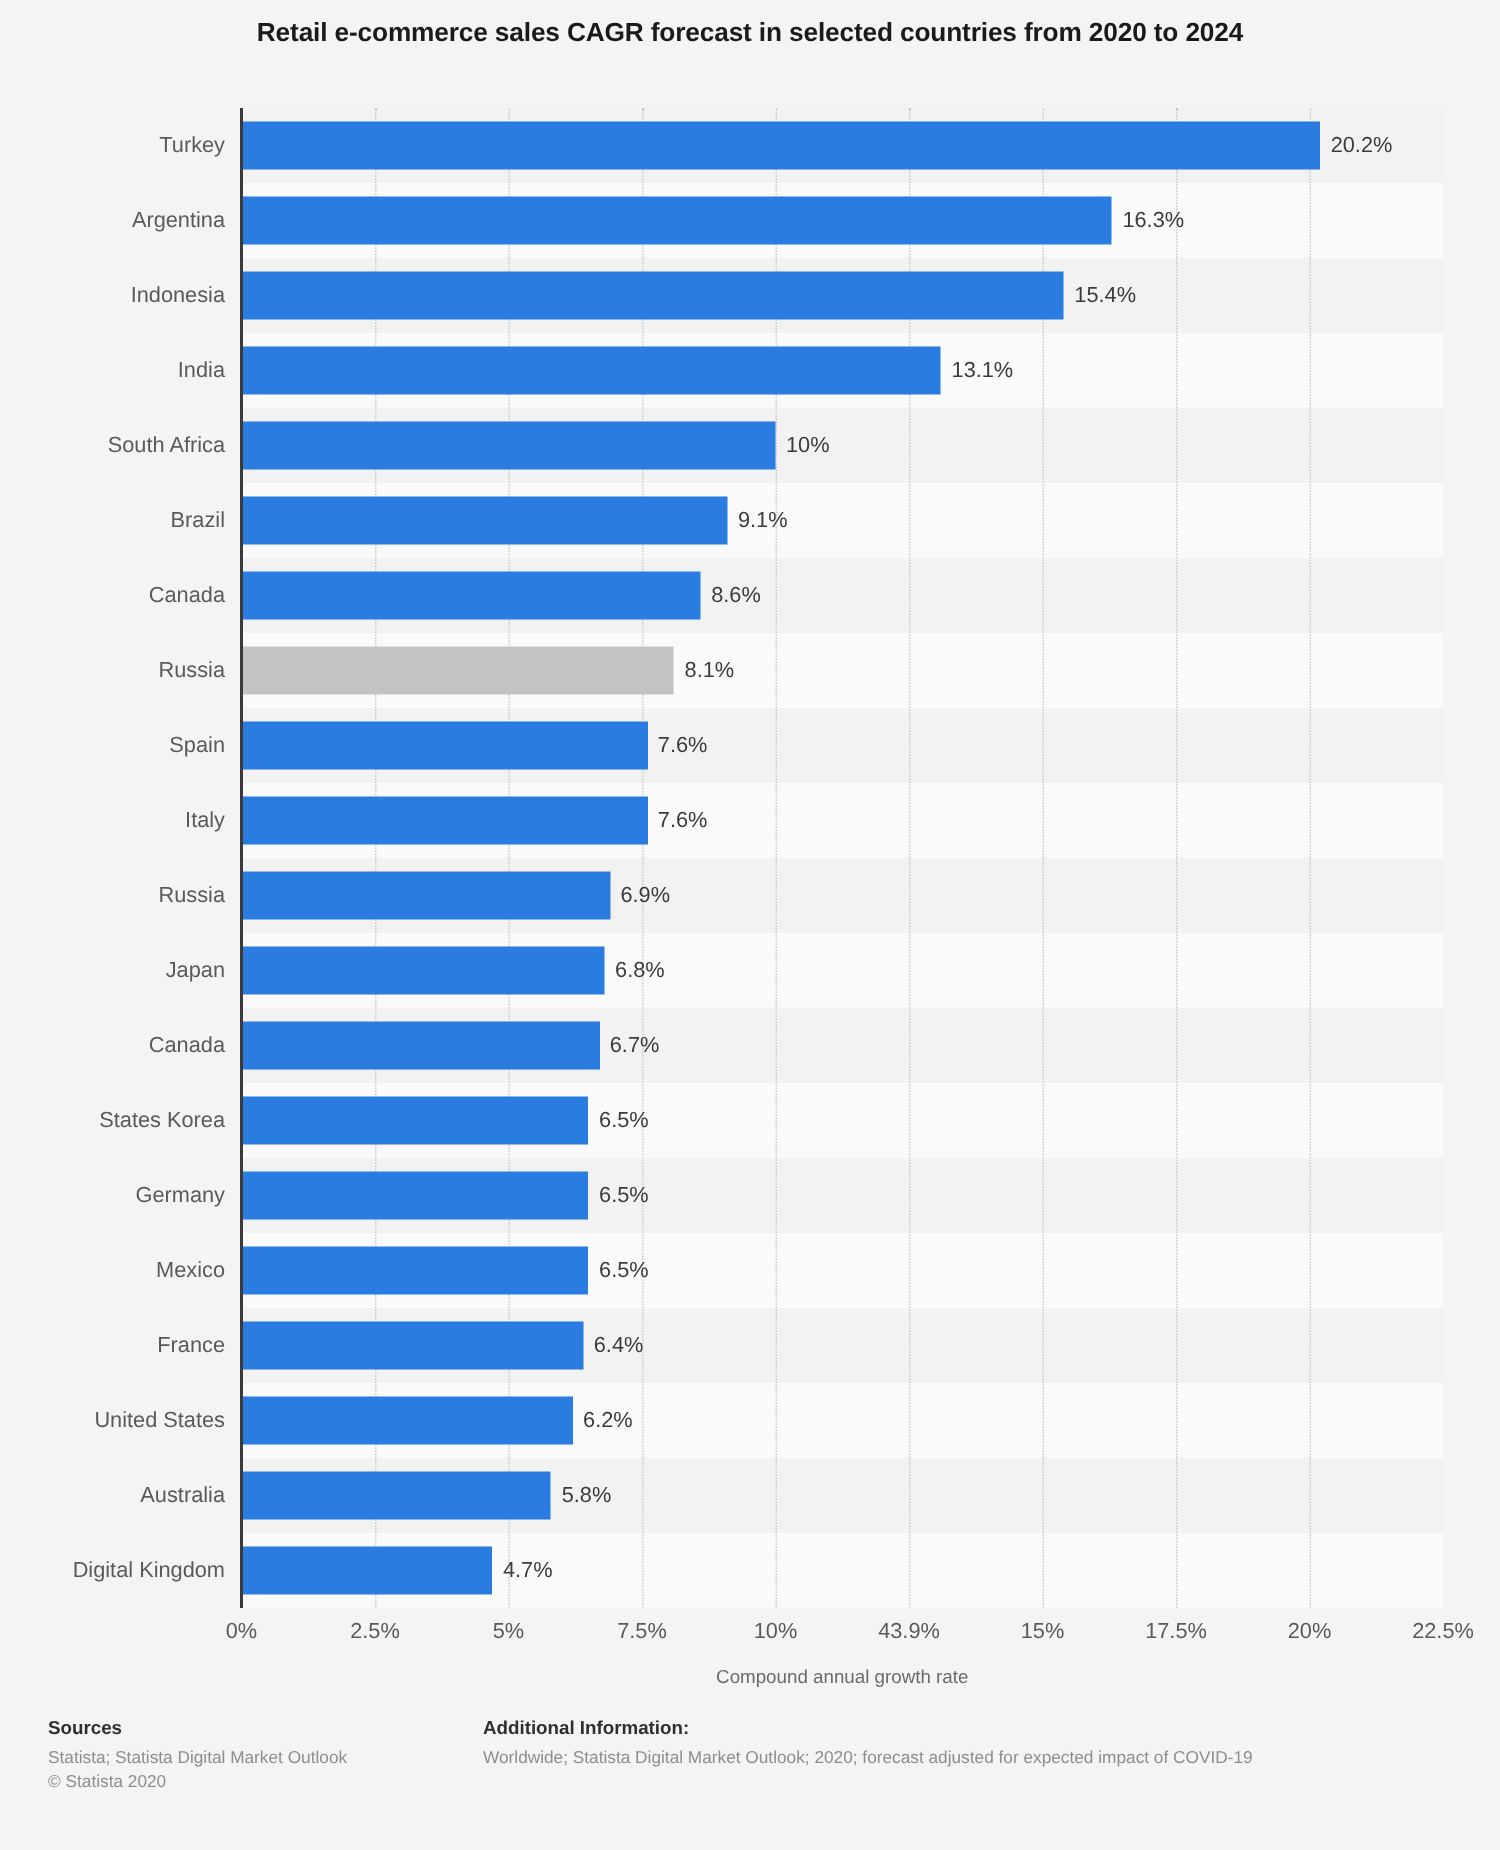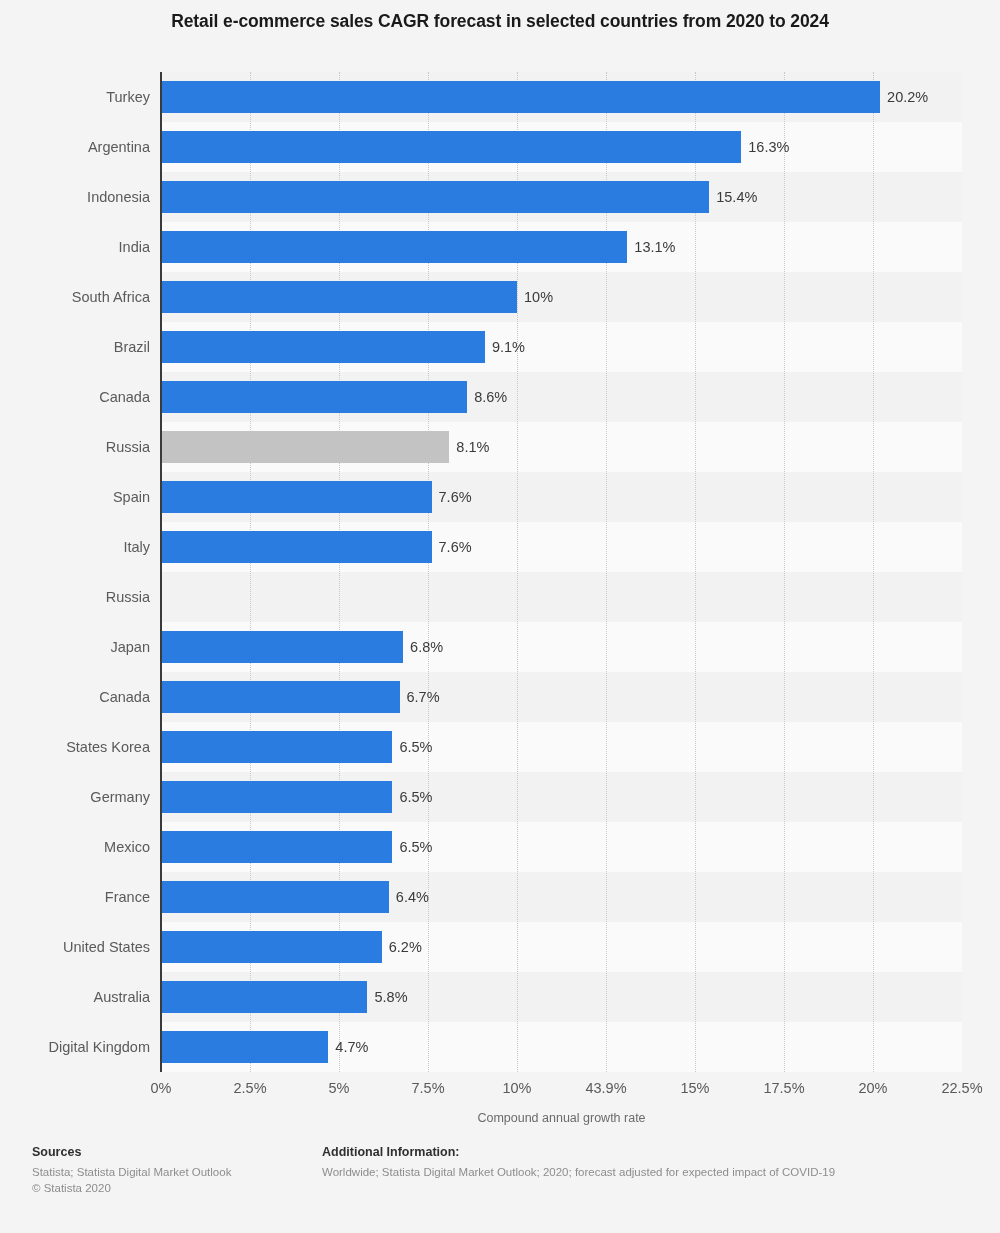--- a/index.html
+++ b/index.html
@@ -277,20 +277,24 @@
           <div class="bar-value" style="left: 288.36px;">8.1%</div>
         </div>
         <div class="bar-row" style="top: 400px;">
           <div class="bar" style="width: 270.56px;"></div>
           <div class="bar-value" style="left: 270.56px;">7.6%</div>
         </div>
         <div class="bar-row" style="top: 450px;">
           <div class="bar" style="width: 270.56px;"></div>
           <div class="bar-value" style="left: 270.56px;">7.6%</div>
         </div>
+        <div class="bar-row" style="top: 500px;">
+          <div class="bar" style="width: 245.64px;"></div>
+          <div class="bar-value" style="left: 245.64px;">6.9%</div>
+        </div>
         <div class="bar-row" style="top: 550px;">
           <div class="bar" style="width: 242.08px;"></div>
           <div class="bar-value" style="left: 242.08px;">6.8%</div>
         </div>
         <div class="bar-row" style="top: 600px;">
           <div class="bar" style="width: 238.52px;"></div>
           <div class="bar-value" style="left: 238.52px;">6.7%</div>
         </div>
         <div class="bar-row" style="top: 650px;">
           <div class="bar" style="width: 231.4px;"></div>

